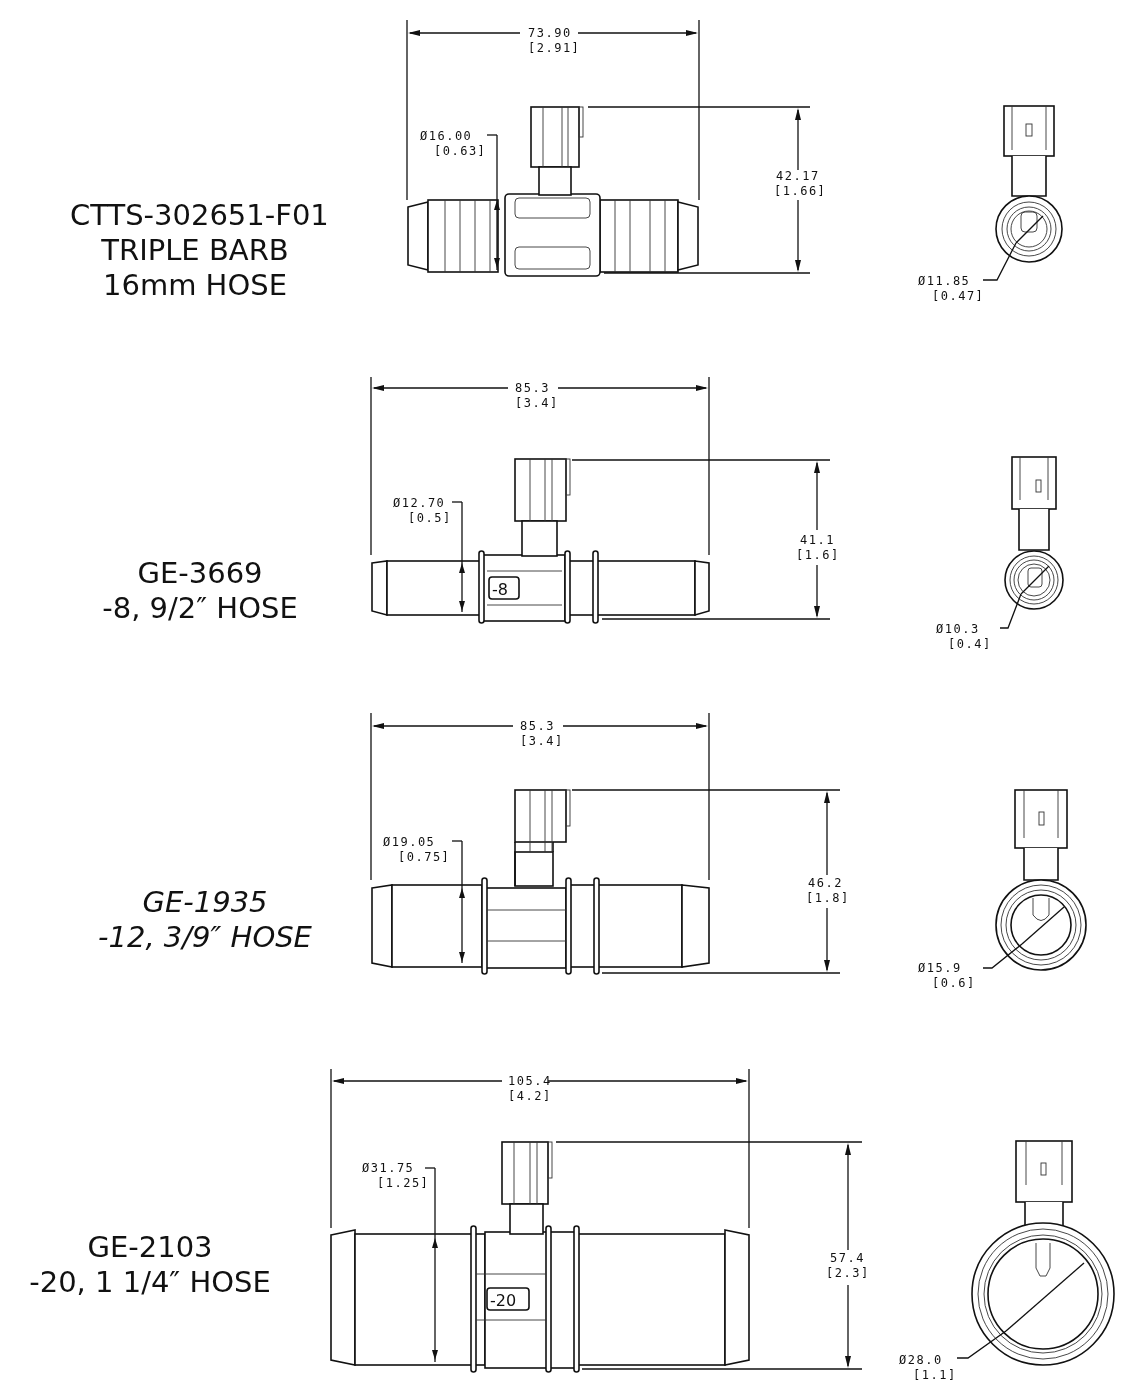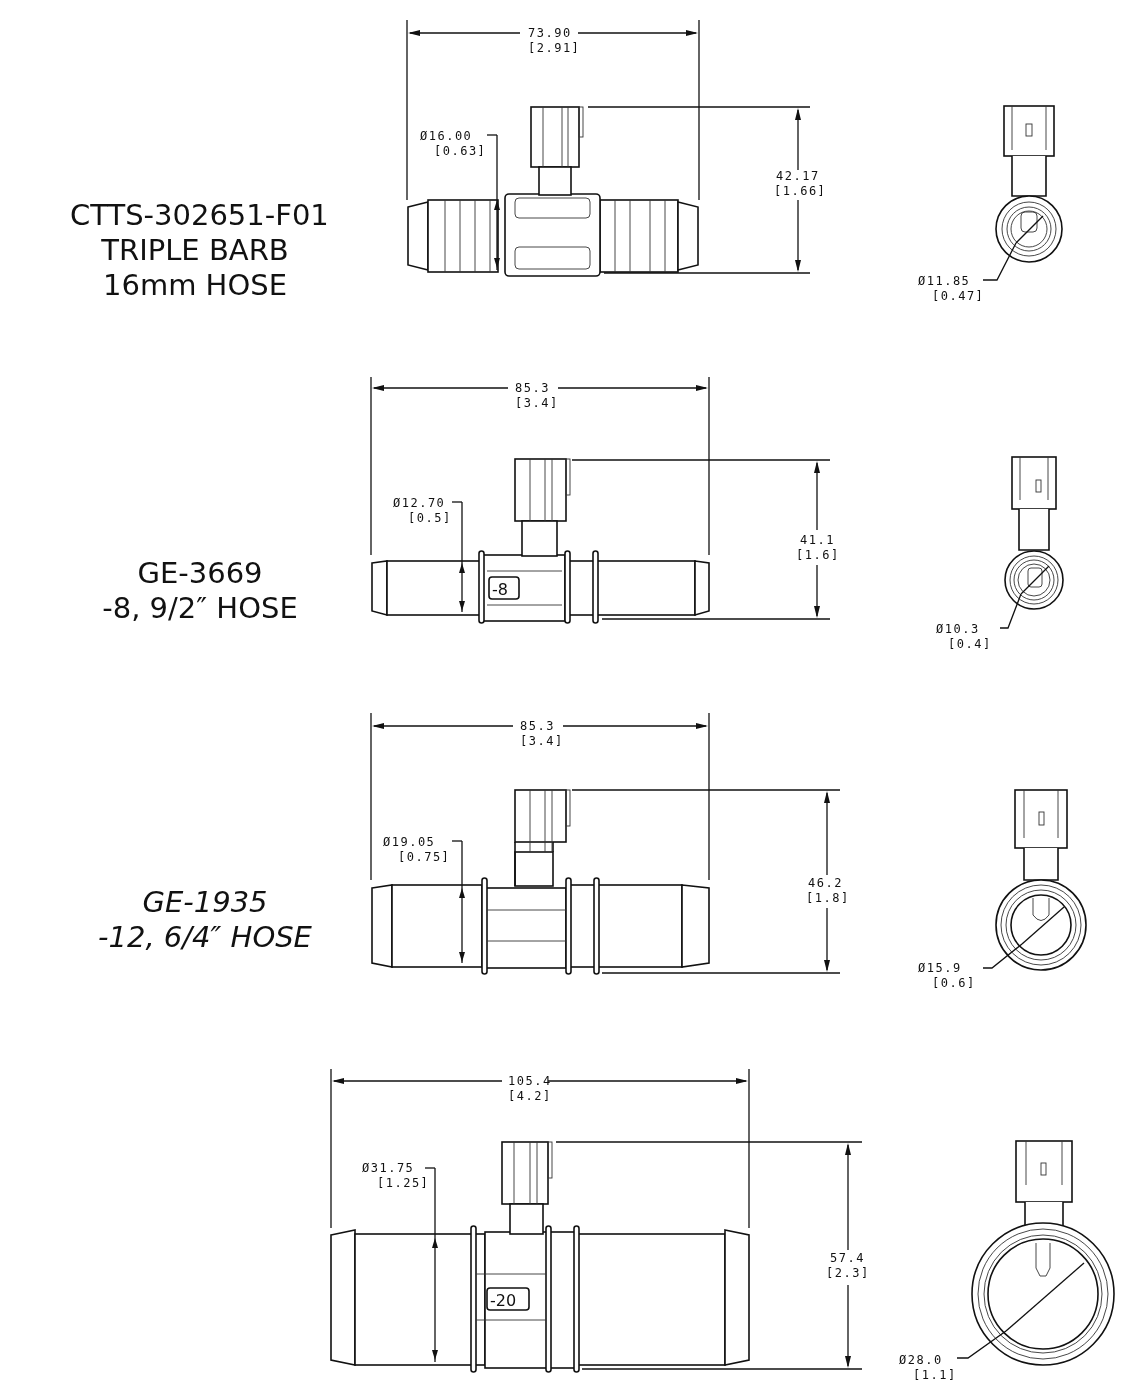--- a/index.html
+++ b/index.html
@@ -152,21 +152,21 @@
       <polyline class="ln" points="1000,628 1008,628 1021,594"></polyline>
     </g>
     <text class="dim" x="936" y="633">Ø10.3</text>
     <text class="dim" x="948" y="648">[0.4]</text>
   </svg>
 </div>
 
 <div class="part" style="top:0;height:1000px;">
   <div class="title" style="left:60px;top:842px;width:290px;font-style:italic;">
     <div>GE-1935</div>
-    <div>-12,  6/4″  HOSE</div>
+    <div>-12,  3/9″  HOSE</div>
   </div>
   <svg width="1129" height="1000">
     <line class="ln" x1="371" y1="713" x2="371" y2="880"></line>
     <line class="ln" x1="709" y1="713" x2="709" y2="880"></line>
     <line class="ln" x1="374" y1="726" x2="513" y2="726"></line>
     <line class="ln" x1="563" y1="726" x2="706" y2="726"></line>
     <polygon points="372,726 384,723 384,729" fill="#111"></polygon>
     <polygon points="708,726 696,723 696,729" fill="#111"></polygon>
     <text class="dim" x="520" y="730">85.3</text>
     <text class="dim" x="520" y="745">[3.4]</text>
@@ -214,20 +214,24 @@
       <path class="thin" d="M1033,898 L1033,915 Q1041,926 1049,915 L1049,898"></path>
       <line class="ln" x1="1022" y1="944" x2="1064" y2="907"></line>
       <polyline class="ln" points="983,968 992,968 1022,944"></polyline>
     </g>
     <text class="dim" x="918" y="972">Ø15.9</text>
     <text class="dim" x="932" y="987">[0.6]</text>
   </svg>
 </div>
 
 <div class="part" style="top:0;height:1399px;">
+  <div class="title" style="left:20px;top:1187px;width:260px;">
+    <div>GE-2103</div>
+    <div>-20,  1 1/4″  HOSE</div>
+  </div>
   <svg width="1129" height="1399">
     <line class="ln" x1="331" y1="1069" x2="331" y2="1228"></line>
     <line class="ln" x1="749" y1="1069" x2="749" y2="1228"></line>
     <line class="ln" x1="334" y1="1081" x2="502" y2="1081"></line>
     <line class="ln" x1="548" y1="1081" x2="746" y2="1081"></line>
     <polygon points="332,1081 344,1078 344,1084" fill="#111"></polygon>
     <polygon points="748,1081 736,1078 736,1084" fill="#111"></polygon>
     <text class="dim" x="508" y="1085">105.4</text>
     <text class="dim" x="508" y="1100">[4.2]</text>
     <path class="body" d="M331,1235 L355,1230 L355,1365 L331,1360 Z"></path>

